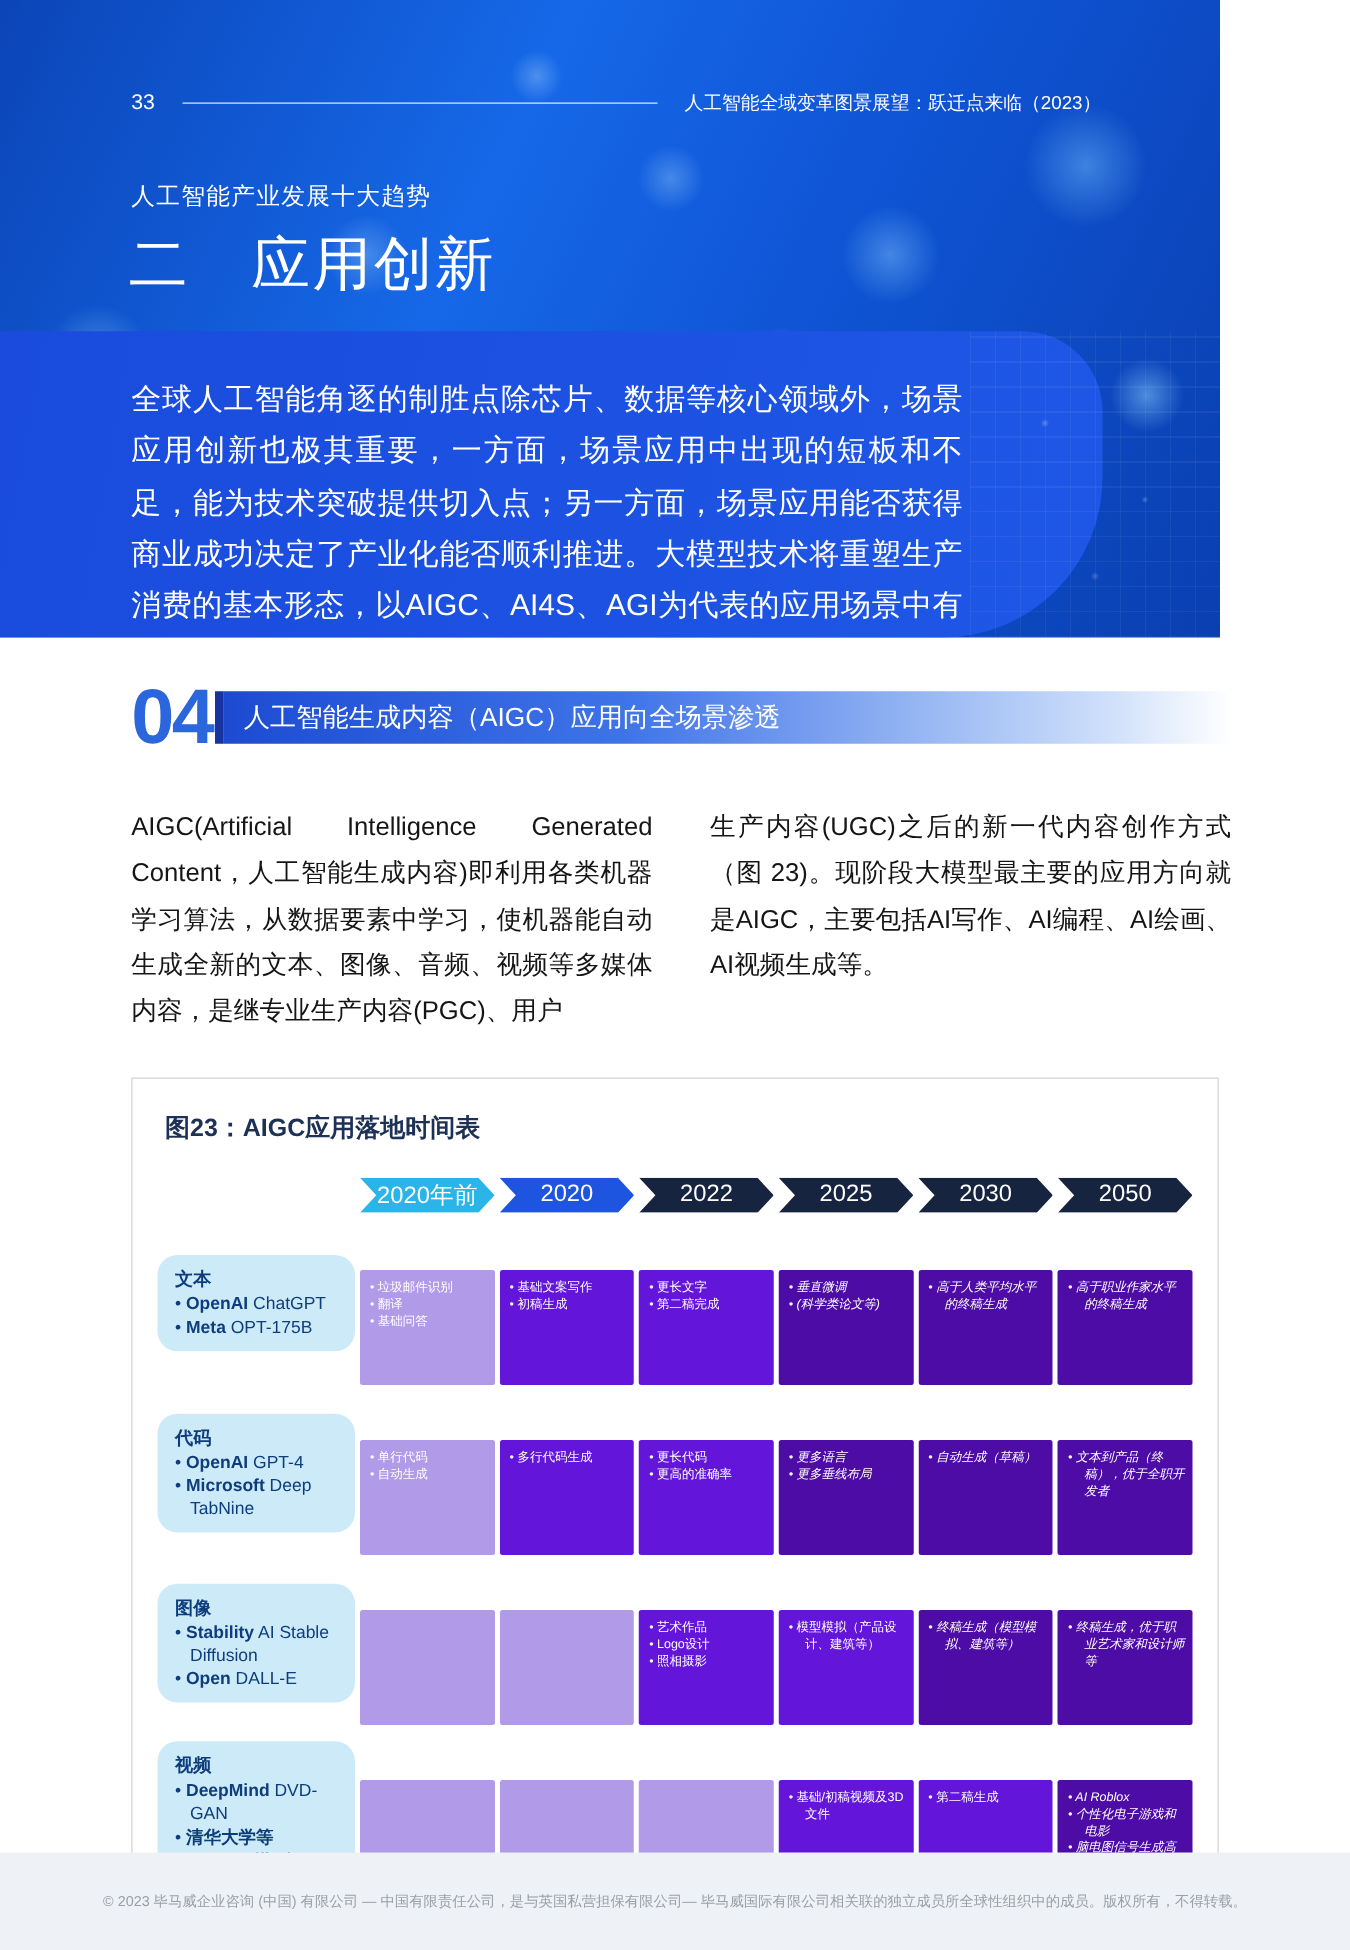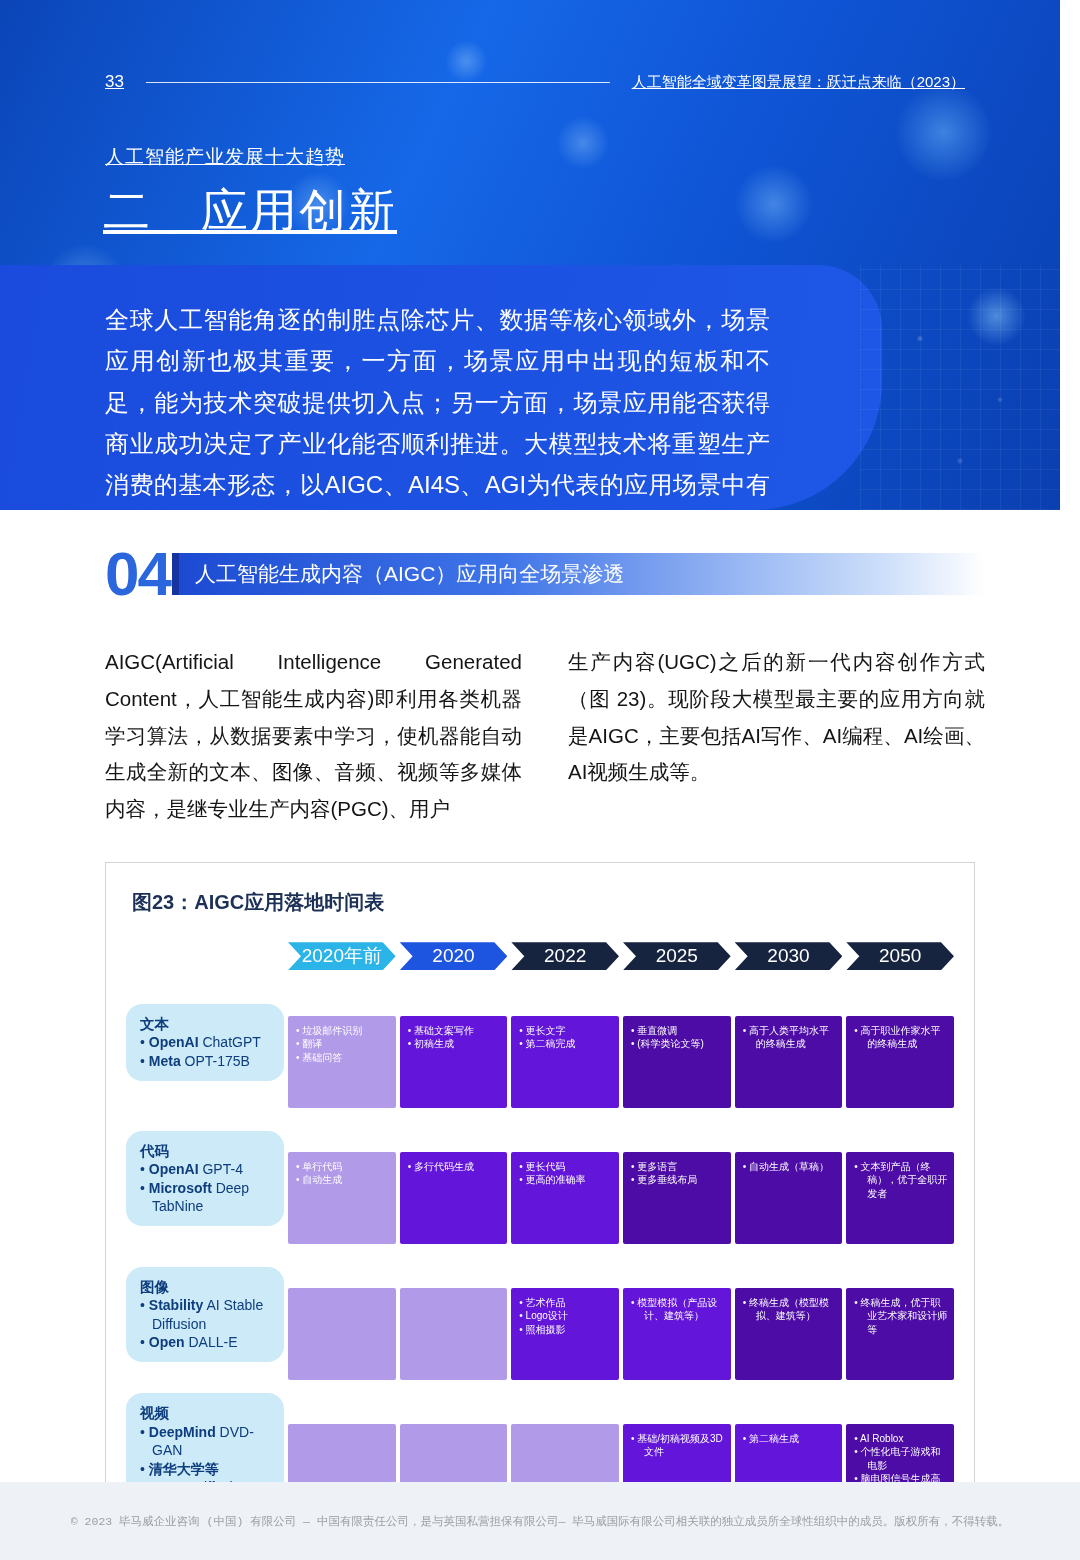--- a/index.html
+++ b/index.html
@@ -4,32 +4,31 @@
 <style>
   * { margin:0; padding:0; box-sizing:border-box; }
   html,body { width:1080px; }
   body {
     height:1560px; position:relative; background:#ffffff;
     font-family:"Liberation Sans", sans-serif; overflow:hidden;
   }
 
   
   .hero {
-    position:relative; width:1060px; height:510px; color:#fff; overflow:hidden;
+    position:relative; width:976px; height:510px; color:#fff; overflow:hidden;
     background:
       radial-gradient(circle 60px at 8% 56%,  rgba(150,210,255,.38), transparent 70%),
       radial-gradient(circle 46px at 30% 40%, rgba(160,215,255,.35), transparent 70%),
       radial-gradient(circle 38px at 55% 28%, rgba(180,225,255,.32), transparent 70%),
       radial-gradient(circle 56px at 73% 40%, rgba(140,205,255,.42), transparent 70%),
       radial-gradient(circle 70px at 89% 26%, rgba(120,195,255,.45), transparent 70%),
       radial-gradient(circle 30px at 44% 12%, rgba(200,235,255,.30), transparent 70%),
       radial-gradient(circle 42px at 94% 62%, rgba(150,215,255,.48), transparent 70%),
       radial-gradient(circle 26px at 64% 55%, rgba(170,220,255,.30), transparent 70%),
       linear-gradient(115deg, #0b45b8 0%, #1668e8 38%, #0f55d6 62%, #0a3fb0 100%);
-    text-decoration: underline;
   }
   .hero-top { display:flex; align-items:center; padding:72px 95px 0 105px; gap:22px; }
   .page-num { font-size:17px; }
   .hero-rule { flex:1; height:1px; background:rgba(255,255,255,.85); }
   .hero-doc-title { font-size:15px; white-space:nowrap; }
   .kicker { margin:52px 0 0 105px; font-size:19px; letter-spacing:1px; }
   .hero-title { margin:10px 0 0 103px; font-size:47px; font-weight:500; letter-spacing:2px; }
   .intro-panel {
     position:absolute; left:0; top:265px; width:882px; height:245px;
     background:linear-gradient(100deg,#1a4bdc,#1e57e6);
@@ -85,34 +84,34 @@
   .row-label .cat { font-weight:700; font-size:14.5px; }
   .row-label .model { padding-left:12px; text-indent:-12px; }
   .row-label .model b { font-weight:700; }
   .cell {
     border-radius:2px; padding:8px 6px 8px 8px; min-height:92px;
     color:#fff; font-size:10px; line-height:1.32;margin-top:40px;
   }
   .cell-item { padding-left:13px; text-indent:-13px; }
   .stage-explore { background:#b19ae8; }
   .stage-form    { background:#6315da; }
-  .stage-prepare { background:#4d0ca6; }
+  .stage-prepare { background:#4d0ca6;font-style:italic; }
 
   .legend { display:flex; justify-content:space-between; margin:16px 8px 0 162px; }
   .legend-item { display:flex; align-items:center; gap:14px; }
   .legend-label { font-size:16px; color:#222; }
   .legend-swatch { width:88px; height:26px; }
   .figure-source { margin:26px 0 0 6px; font-size:12.5px; color:#8f8f8f; }
 
   
   .footer {
     position:absolute; left:0; bottom:0; width:1080px; height:78px;
     background:#eef1f5; display:flex; align-items:center; justify-content:center;
   }
-  .footer-text { font-size:11.5px; color:#9aa0a6;font-family:Liberation Mono, monospace; }
+  .footer-text { font-size:11.5px; color:#9aa0a6; }
 </style>
 </head>
 <body>
 
 <div class="hero">
   <div class="hero-top">
     <span class="page-num">33</span>
     <span class="hero-rule"></span>
     <span class="hero-doc-title">人工智能全域变革图景展望：跃迁点来临（2023）</span>
   </div>

